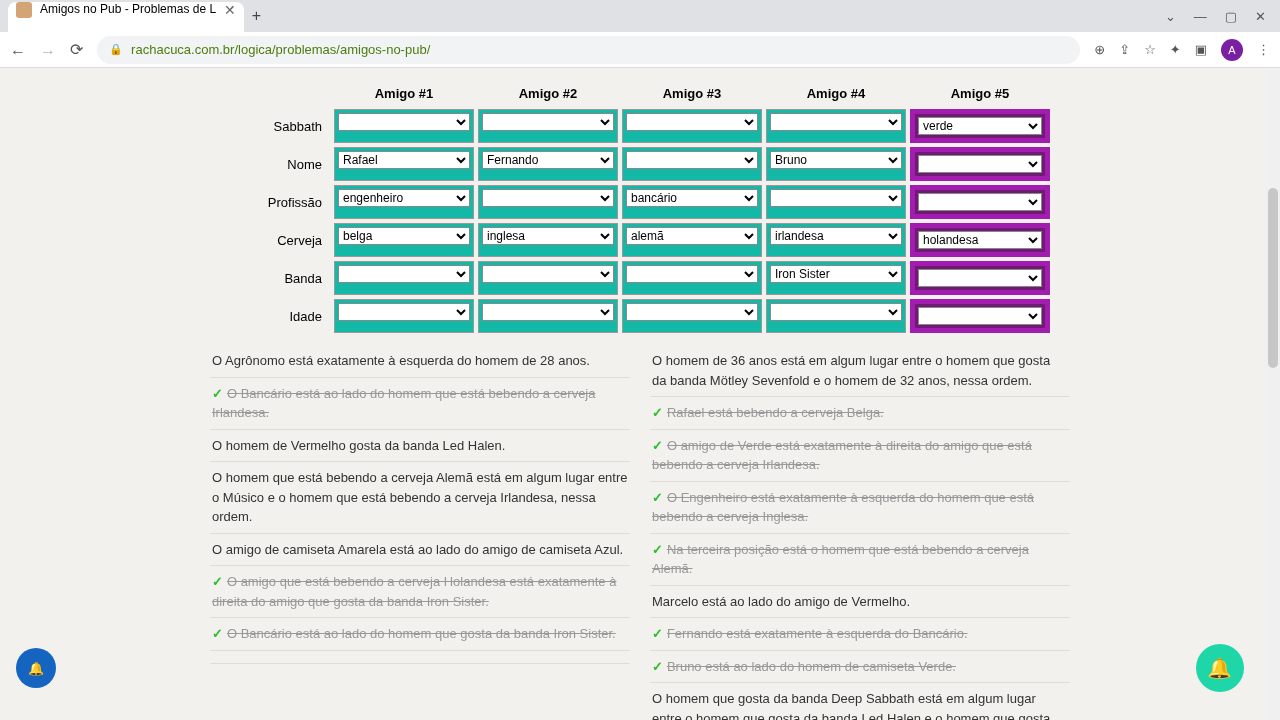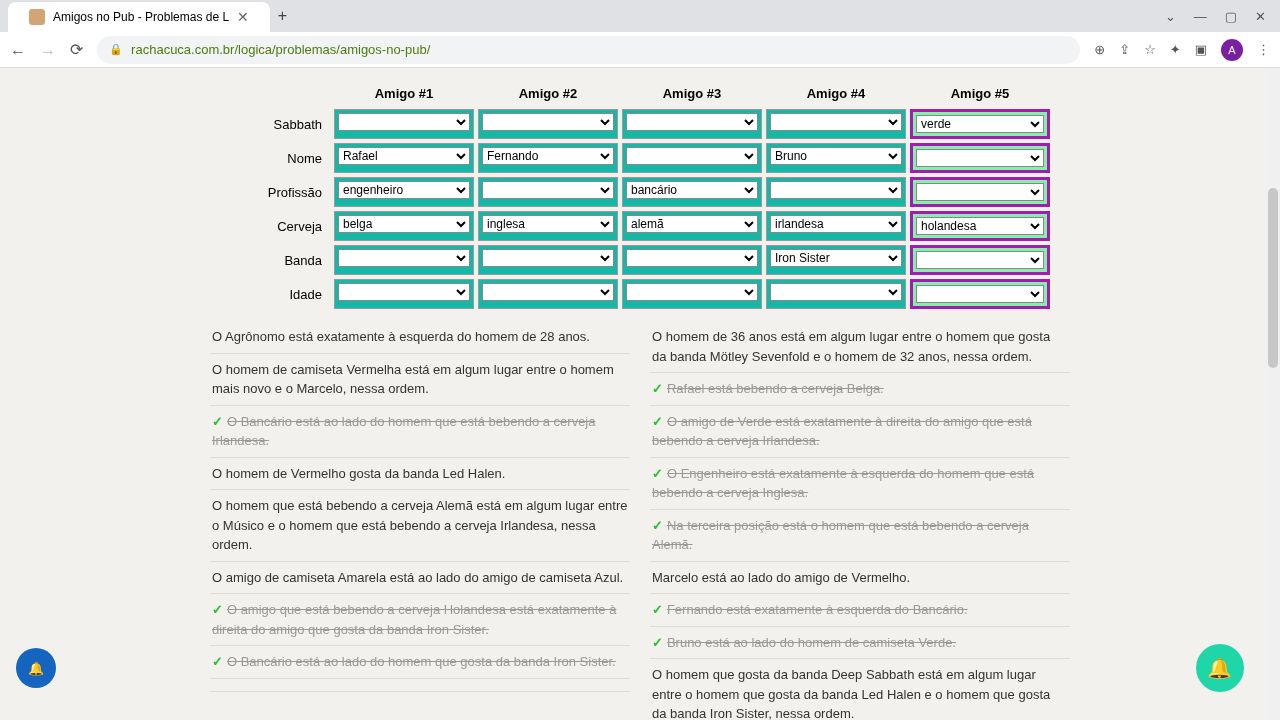--- a/index.html
+++ b/index.html
@@ -1,39 +1,39 @@
 <!DOCTYPE html>
 <html><head>
 <meta charset="utf-8">
 <style>
 * { box-sizing: border-box; margin: 0; padding: 0; }
 body { font-family: -apple-system, BlinkMacSystemFont, "Segoe UI", Arial, sans-serif; font-size: 13px; background: #f0f0f0; overflow: hidden; }
 .chrome-top { background: #dfe1e5; height: 32px; display: flex; align-items: center; }
-.tab { background: #fff; height: 30px; margin-top: 2px; margin-left: 8px; border-radius: 8px 8px 0 0; display: flex; align-items: center; padding: 0 21px; gap: 8px; min-width: 200px; }
+.tab { background: #fff; height: 30px; margin-top: 2px; margin-left: 8px; border-radius: 8px 8px 0 0; display: flex; padding: 0 8px; gap: 8px; min-width: 200px; }
 .favicon { width: 16px; height: 16px; background: #d4a574; border-radius: 3px; }
 .tab-title { font-size: 12px; flex: 1; white-space: nowrap; overflow: hidden; text-overflow: ellipsis; }
 .tab-close { font-size: 14px; color: #666; cursor: pointer; }
 .newtab { margin-left: 8px; color: #444; font-size: 16px; cursor: pointer; }
 .window-ctrls { margin-left: auto; display: flex; gap: 18px; padding-right: 14px; color: #555; }
 .window-ctrls span { cursor: pointer; font-size: 13px; }
 .toolbar { background: #fff; height: 36px; border-bottom: 1px solid #ddd; display: flex; align-items: center; padding: 0 10px; gap: 14px; }
 .nav-btn { color: #555; font-size: 16px; cursor: pointer; }
 .nav-btn.disabled { color: #bbb; }
 .url-bar { flex: 1; display: flex; align-items: center; gap: 8px; background: #f1f3f4; border-radius: 14px; height: 28px; padding: 0 12px; }
 .lock { font-size: 11px; color: #666; }
 .url { font-size: 13px; color: #4d7c0f; flex: 1; }
 .toolbar-right { display: flex; gap: 14px; align-items: center; color: #555; }
 .avatar { width: 22px; height: 22px; border-radius: 50%; background: #7b1fa2; color: #fff; display: flex; align-items: center; justify-content: center; font-size: 11px; }
 .content { background: #f3f1ed; height: calc(720px - 68px); overflow-y: auto; position: relative; padding: 14px 20px 60px 20px; }
 .grid-wrap { display: flex; justify-content: center; margin-bottom: 12px; }
 .puzzle-grid { display: grid; grid-template-columns: 100px repeat(5, 140px); gap: 4px; }
 .col-head { font-weight: bold; text-align: center; font-size: 13px; padding: 4px; }
 .row-label { text-align: right; font-size: 13px; padding: 4px 8px; align-self: center; }
 .cell { background: #14b8a6; border: 1px solid #999; padding: 3px; }
-.cell.active-col { background: #86efac; border: 3px solid #a21caf; }
+.cell.active-col { background: #701a75; border: 5px solid #a21caf; }
 .cell select { width: 100%; border: 1px solid #888; font-size: 12px; height: 18px; background: #fff; }
 .clues { display: flex; justify-content: center; gap: 20px; max-width: 860px; margin: 0 auto; }
 .clue-col { flex: 1; }
 .clue { padding: 6px 2px; font-size: 13px; color: #333; line-height: 1.5; border-bottom: 1px solid #e0ddd6; }
 .clue.done { color: #999; }
 .clue.done .txt { text-decoration: line-through; }
 .check { color: #2abf2a; font-weight: bold; margin-right: 4px; }
 .float-left { position: fixed; left: 16px; bottom: 32px; width: 40px; height: 40px; background: #1565c0; border-radius: 50%; display: flex; align-items: center; justify-content: center; color: #fff; }
 .float-right { position: fixed; right: 36px; bottom: 28px; width: 48px; height: 48px; background: #1ed6a8; border-radius: 50%; display: flex; align-items: center; justify-content: center; color: #fff; font-size: 20px; }
 .scrollbar-track { position: fixed; right: 0; top: 68px; width: 14px; bottom: 0; background: #f0f0f0; }
@@ -121,21 +121,20 @@
         <div class="cell"><select><option></option></select></div>
         <div class="cell"><select><option></option></select></div>
         <div class="cell"><select><option></option></select></div>
         <div class="cell active-col"><select><option></option></select></div>
       </div>
   </div>
 
   <div class="clues">
     <div class="clue-col" id="clues-left">
         <div class="clue"><span class="txt">O Agrônomo está exatamente à esquerda do homem de 28 anos.</span></div>
-        <div class="clue"><span class="txt">O homem de camiseta Vermelha está em algum lugar entre o homem mais novo e o Marcelo, nessa ordem.</span></div>
         <div class="clue done"><span class="check">✓</span><span class="txt">O Bancário está ao lado do homem que está bebendo a cerveja Irlandesa.</span></div>
         <div class="clue"><span class="txt">O homem de Vermelho gosta da banda Led Halen.</span></div>
         <div class="clue"><span class="txt">O homem que está bebendo a cerveja Alemã está em algum lugar entre o Músico e o homem que está bebendo a cerveja Irlandesa, nessa ordem.</span></div>
         <div class="clue"><span class="txt">O amigo de camiseta Amarela está ao lado do amigo de camiseta Azul.</span></div>
         <div class="clue done"><span class="check">✓</span><span class="txt">O amigo que está bebendo a cerveja Holandesa está exatamente à direita do amigo que gosta da banda Iron Sister.</span></div>
         <div class="clue done"><span class="check">✓</span><span class="txt">O Bancário está ao lado do homem que gosta da banda Iron Sister.</span></div>
         <div class="clue"></div>
       </div>
     <div class="clue-col" id="clues-right">
         <div class="clue"><span class="txt">O homem de 36 anos está em algum lugar entre o homem que gosta da banda Mötley Sevenfold e o homem de 32 anos, nessa ordem.</span></div>

